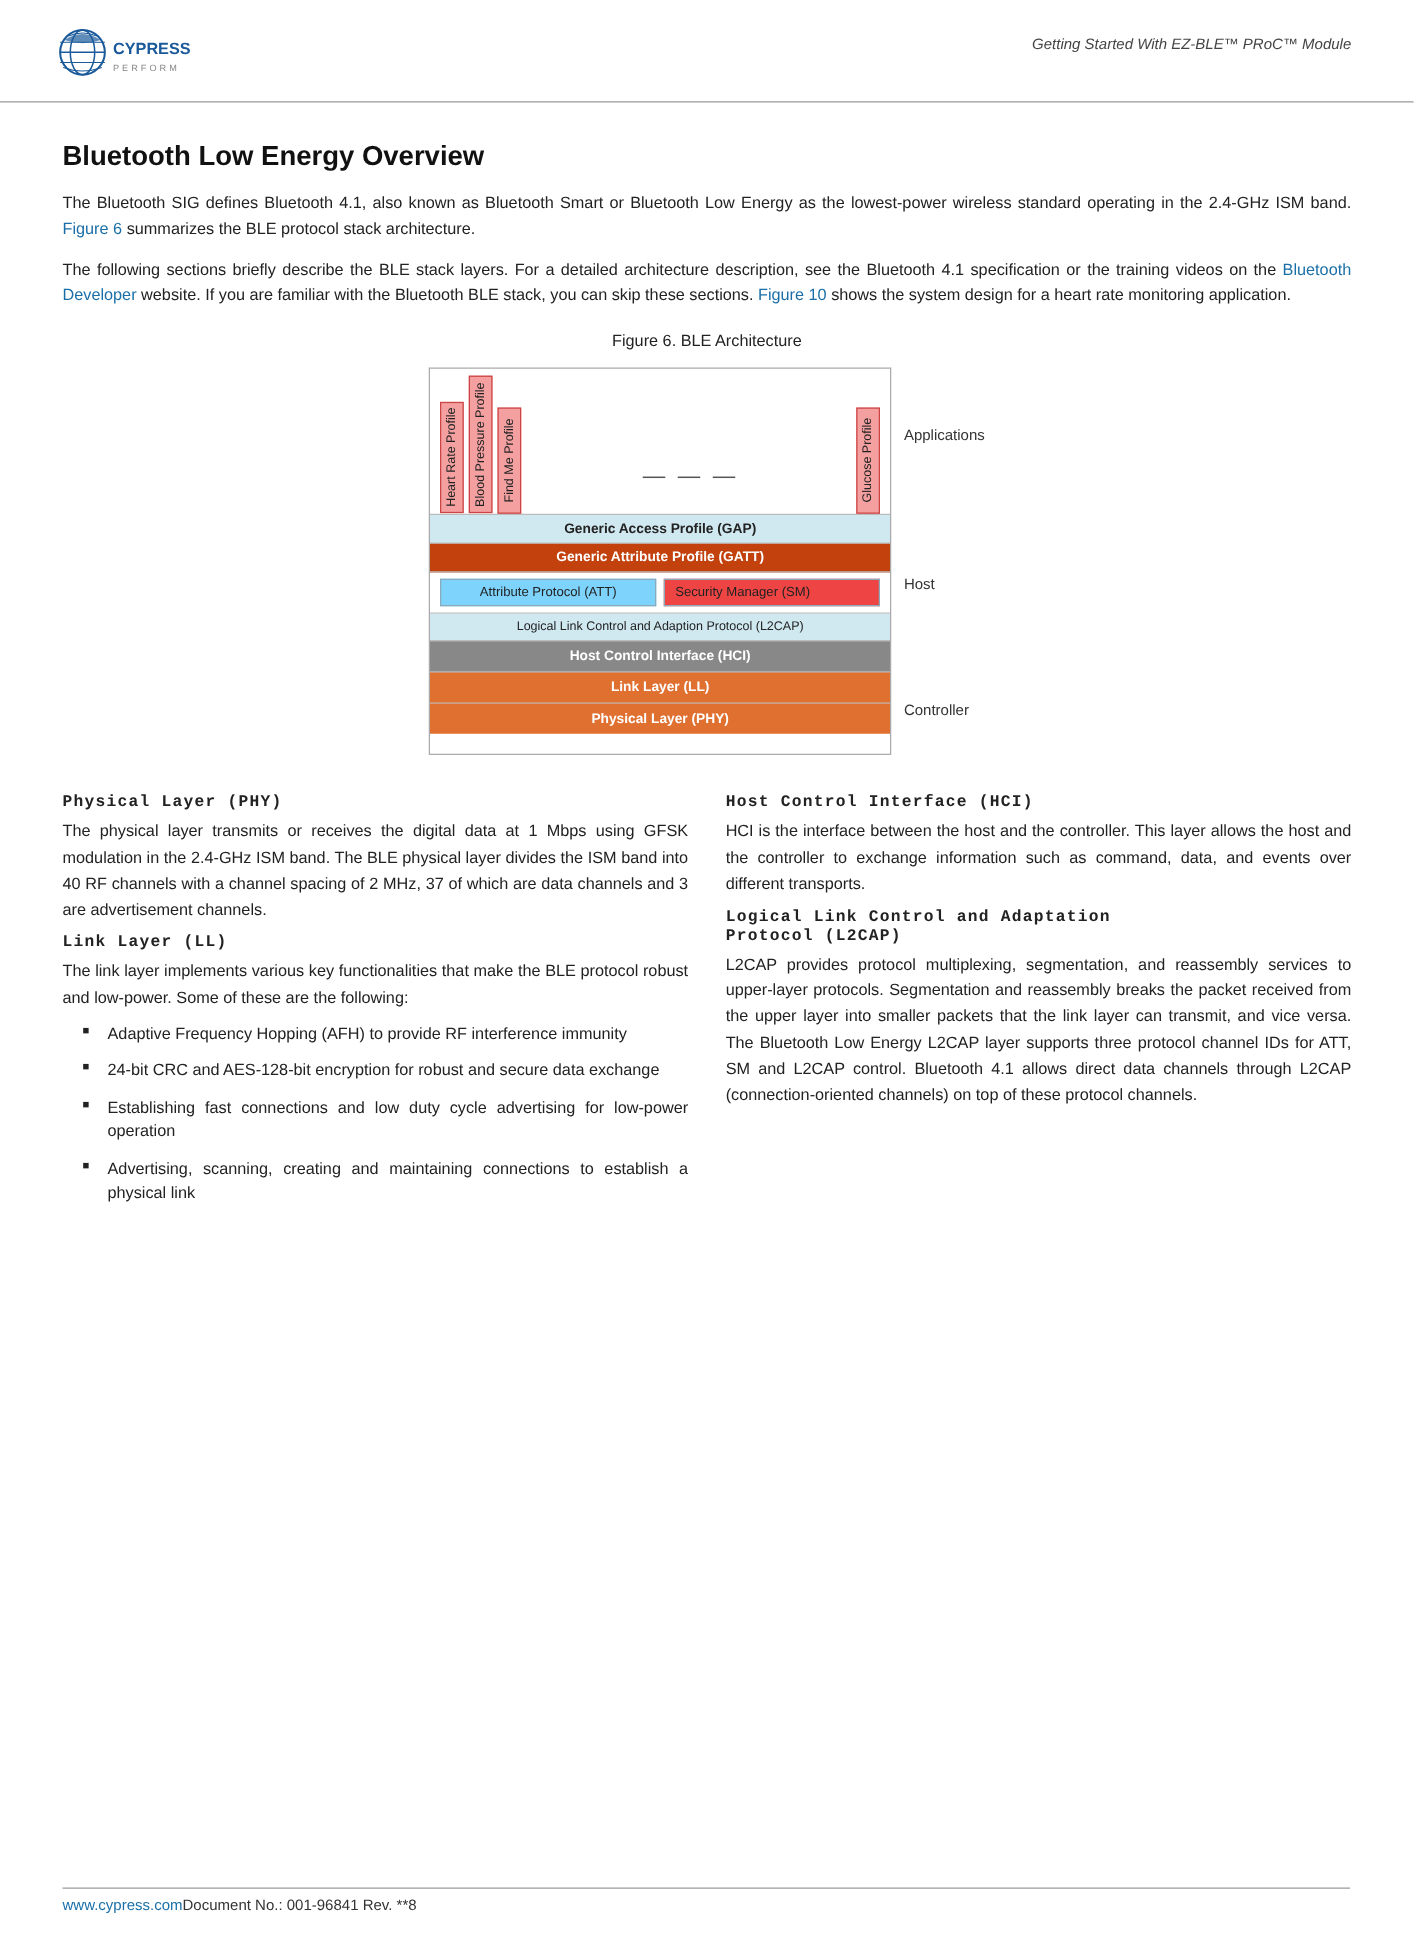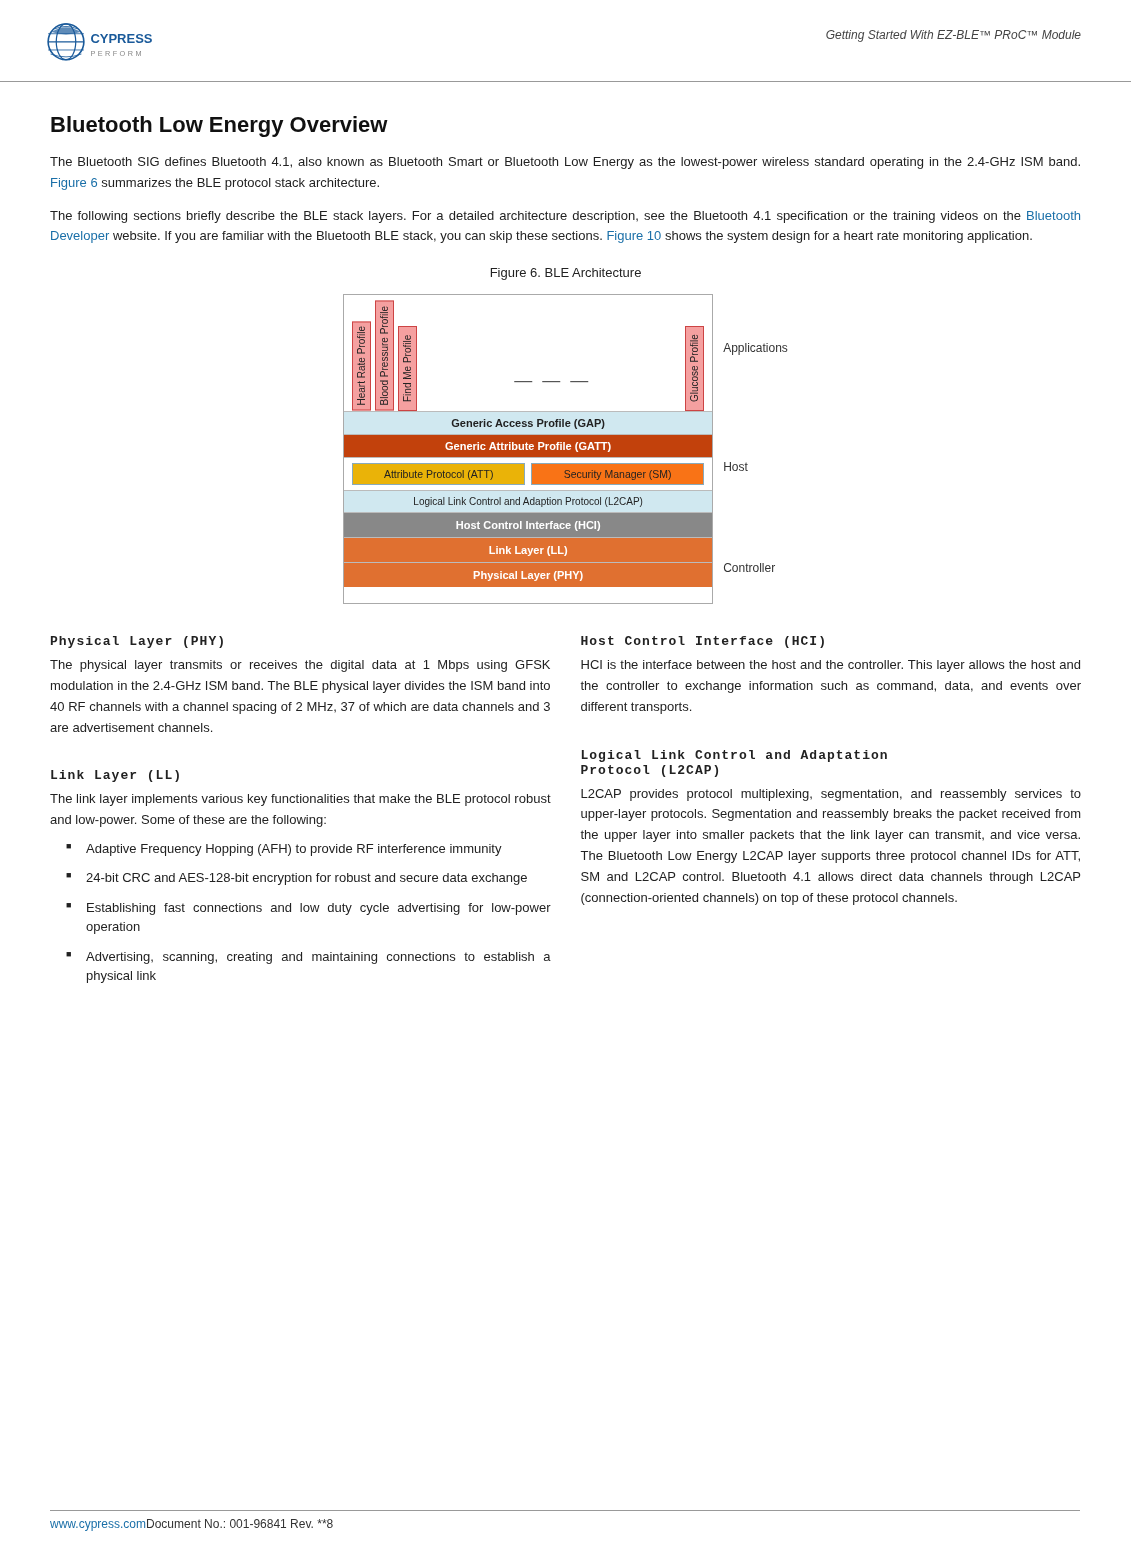--- a/index.html
+++ b/index.html
@@ -155,34 +155,33 @@
     }
 
     .att-sm-row {
       display: flex;
       gap: 6px;
       padding: 5px 8px;
       border-bottom: 1px solid #bbb;
     }
 
     .att-box {
-      background: #eab308;
+      background: #7dd3fc;
       border: 1px solid #8ab;
       padding: 4px 8px;
       font-size: 10.5px;
       text-align: center;
       flex: 1;
     }
 
     .sm-box {
-      background: #f97316;
+      background: #ef4444;
       border: 1px solid #8ab;
       padding: 4px 8px;
       font-size: 10.5px;
-      text-align: center;
       flex: 1;
     }
 
     .l2cap-section {
       background: #d0e8f0;
       text-align: center;
       padding: 5px 4px;
       font-size: 10px;
       color: #222;
       border-bottom: 1px solid #bbb;
@@ -226,21 +225,21 @@
 
     .col-left, .col-right {
       flex: 1;
     }
 
     .section-heading {
       font-size: 13px;
       font-weight: bold;
       letter-spacing: 1px;
       margin-bottom: 6px;
-      margin-top: 30px;
+      margin-top: 8px;
       font-family: 'Courier New', monospace;
     }
 
     .section-heading:first-child {
       margin-top: 0;
     }
 
     .section-text {
       font-size: 13px;
       line-height: 1.6;

